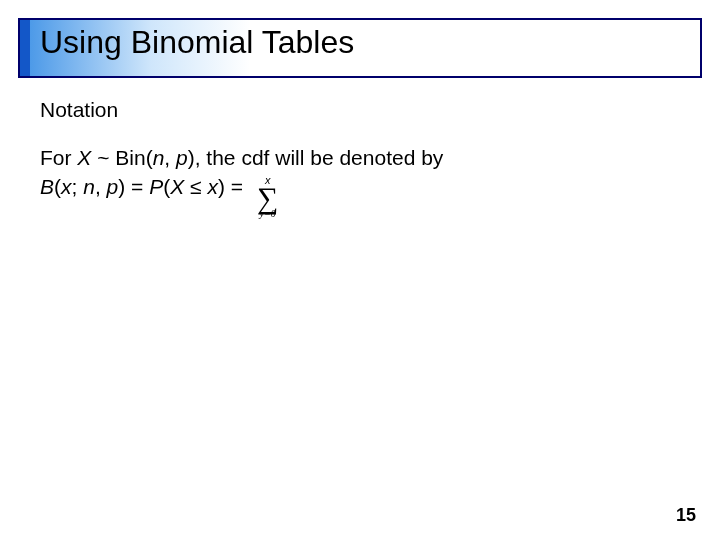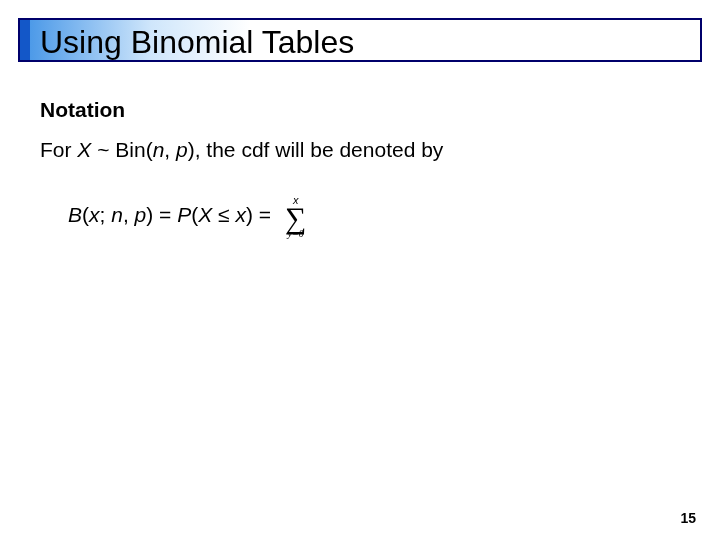--- a/index.html
+++ b/index.html
@@ -17,21 +17,21 @@
     width: 720px;
     height: 540px;
     position: relative;
     box-sizing: border-box;
   }
   .title-bar {
     position: absolute;
     left: 18px;
     top: 18px;
     width: 684px;
-    height: 44px;
+    height: 60px;
     border: 2px solid #00006b;
     box-sizing: border-box;
     display: flex;
     align-items: center;
     text-decoration: underline;
   }
   .title-accent {
     width: 10px;
     height: 100%;
     background: #1357c8;
@@ -54,31 +54,29 @@
   }
   .body {
     position: absolute;
     left: 40px;
     top: 96px;
     width: 640px;
     font-size: 21px;
     line-height: 1.35;
   }
   .notation-heading {
-    font-weight: 700;
-    margin-bottom: 12px;
+    font-weight: 400;
+    margin-bottom: 20px;
   }
   .notation-line {
-    margin-bottom: 28px;
   }
   .formula-row {
     display: flex;
-    align-items: center;
+    align-items: flex-start;
     gap: 10px;
-    margin-left: 28px;
     font-size: 21px;
   }
   .italic { font-style: italic; }
   .sum {
     display: inline-flex;
     flex-direction: column;
     align-items: center;
     line-height: 1;
     margin: 0 4px;
     position: relative;
@@ -100,21 +98,21 @@
     margin-top: -2px;
     font-family: Liberation Serif, serif;
   }
   .range {
     margin-left: 24px;
   }
   .page-number {
     position: absolute;
     right: 24px;
     bottom: 14px;
-    font-size: 14px;
+    font-size: 18px;
     font-weight: 700;
   }
 </style>
 </head>
 <body>
 
 <div class="slide">
 
   <div class="title-bar">
     <div class="title-accent"></div>

